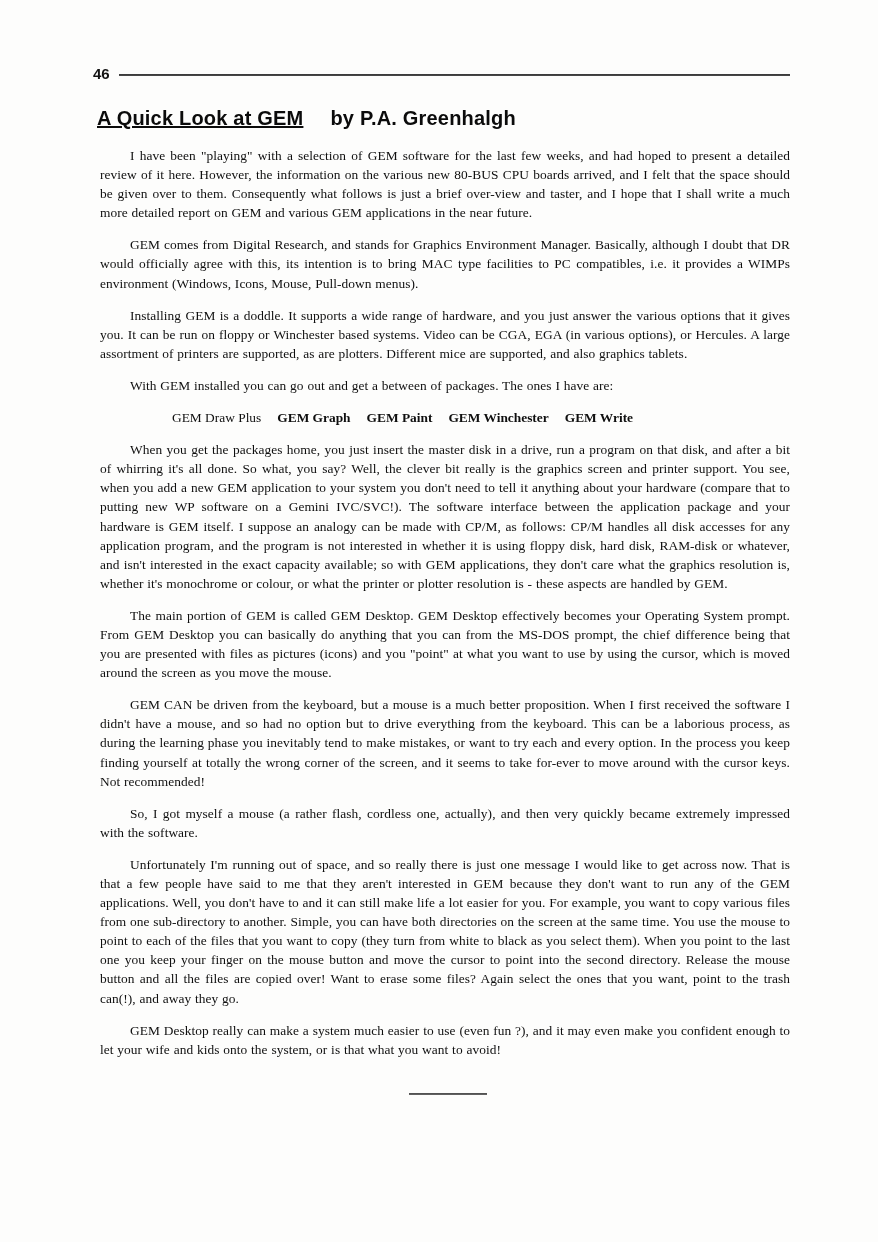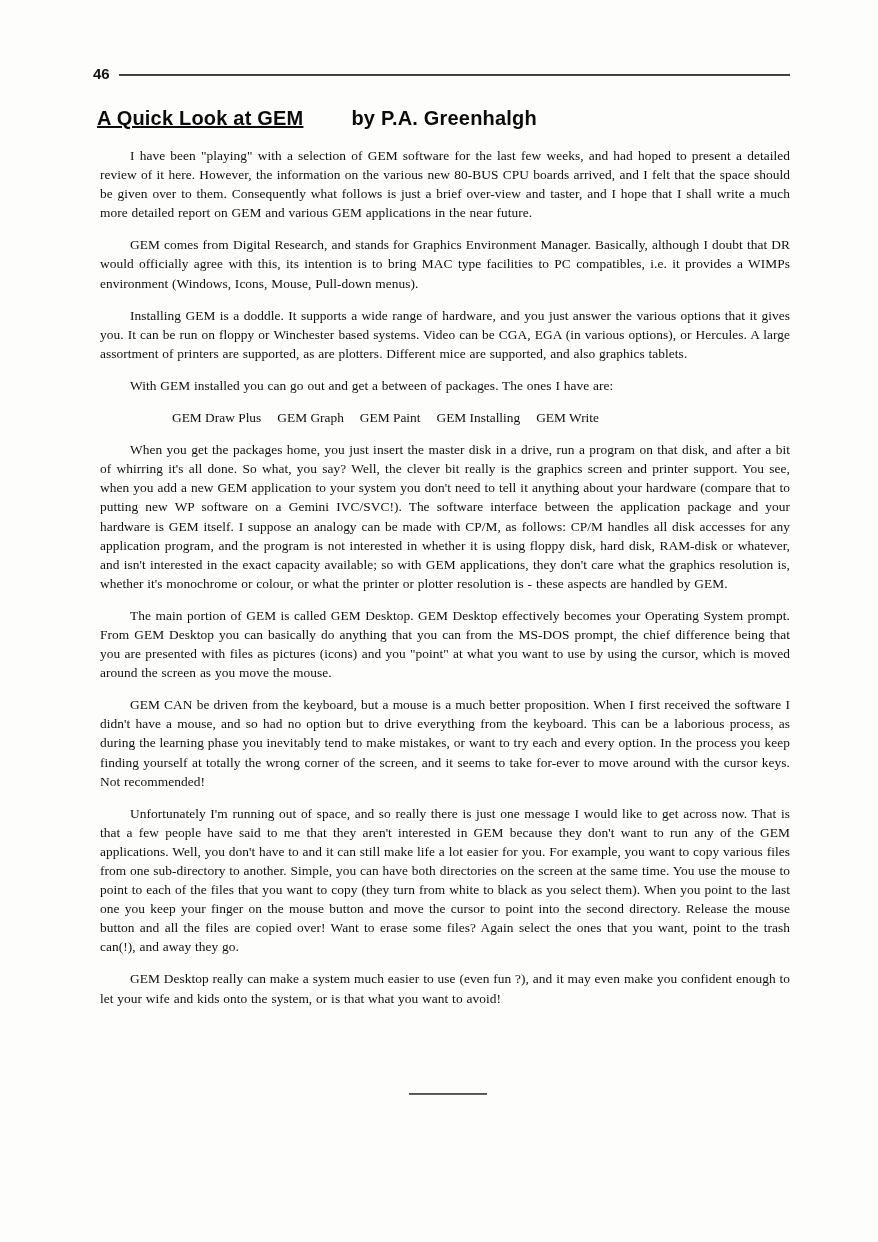--- a/index.html
+++ b/index.html
@@ -72,21 +72,21 @@
     line-height: 24px;
     color: #0b0b0b;
     letter-spacing: 0.2px;
   }
   .title-main {
     display: inline-block;
     text-decoration: underline;
   }
   .title-byline {
     display: inline-block;
-    margin-left: 48px;
+    margin-left: 27px;
   }
 
   
   .body-col {
     position: absolute;
     left: 100px;
     top: 146px;
     width: 690px;
   }
   p.para {
@@ -110,20 +110,21 @@
     text-align: left;
     text-indent: 0;
     padding-left: 72px;
     font-size: 13.4px;
     line-height: 19.1px;
     white-space: nowrap;
     color: #0f0f0f;
   }
   .list-line .item + .item {
     margin-left: 16px;
+    font-weight: bold;
   }
 
   
   .end-rule {
     position: absolute;
     left: 409px;
     top: 1093px;
     width: 78px;
     height: 2px;
     background: linear-gradient(to bottom, #8a8a8a 0%, #1a1a1a 50%, #a8a8a8 100%);
@@ -144,26 +145,27 @@
       <span class="title-main">A Quick Look at GEM</span><span class="title-byline">by P.A. Greenhalgh</span>
     </div>
 
     <div class="body-col">
       <p class="para">I have been "playing" with a selection of GEM software for the last few weeks, and had hoped to present a detailed review of it here. However, the information on the various new 80-BUS CPU boards arrived, and I felt that the space should be given over to them. Consequently what follows is just a brief over-view and taster, and I hope that I shall write a much more detailed report on GEM and various GEM applications in the near future.</p>
       <p class="para">GEM comes from Digital Research, and stands for Graphics Environment Manager. Basically, although I doubt that DR would officially agree with this, its intention is to bring MAC type facilities to PC compatibles, i.e. it provides a WIMPs environment (Windows, Icons, Mouse, Pull-down menus).</p>
       <p class="para">Installing GEM is a doddle. It supports a wide range of hardware, and you just answer the various options that it gives you. It can be run on floppy or Winchester based systems. Video can be CGA, EGA (in various options), or Hercules. A large assortment of printers are supported, as are plotters. Different mice are supported, and also graphics tablets.</p>
       <p class="para">With GEM installed you can go out and get a between of packages. The ones I have are:</p>
 
       <p class="list-line">
-        <span class="item">GEM Draw Plus</span><span class="item">GEM Graph</span><span class="item">GEM Paint</span><span class="item">GEM Installing</span><span class="item">GEM Write</span>
+        <span class="item">GEM Draw Plus</span><span class="item">GEM Graph</span><span class="item">GEM Paint</span><span class="item">GEM Winchester</span><span class="item">GEM Write</span>
       </p>
 
       <p class="para">When you get the packages home, you just insert the master disk in a drive, run a program on that disk, and after a bit of whirring it's all done. So what, you say? Well, the clever bit really is the graphics screen and printer support. You see, when you add a new GEM application to your system you don't need to tell it anything about your hardware (compare that to putting new WP software on a Gemini IVC/SVC!). The software interface between the application package and your hardware is GEM itself. I suppose an analogy can be made with CP/M, as follows: CP/M handles all disk accesses for any application program, and the program is not interested in whether it is using floppy disk, hard disk, RAM-disk or whatever, and isn't interested in the exact capacity available; so with GEM applications, they don't care what the graphics resolution is, whether it's monochrome or colour, or what the printer or plotter resolution is - these aspects are handled by GEM.</p>
       <p class="para">The main portion of GEM is called GEM Desktop. GEM Desktop effectively becomes your Operating System prompt. From GEM Desktop you can basically do anything that you can from the MS-DOS prompt, the chief difference being that you are presented with files as pictures (icons) and you "point" at what you want to use by using the cursor, which is moved around the screen as you move the mouse.</p>
       <p class="para">GEM CAN be driven from the keyboard, but a mouse is a much better proposition. When I first received the software I didn't have a mouse, and so had no option but to drive everything from the keyboard. This can be a laborious process, as during the learning phase you inevitably tend to make mistakes, or want to try each and every option. In the process you keep finding yourself at totally the wrong corner of the screen, and it seems to take for-ever to move around with the cursor keys. Not recommended!</p>
+      <p class="para">So, I got myself a mouse (a rather flash, cordless one, actually), and then very quickly became extremely impressed with the software.</p>
       <p class="para">Unfortunately I'm running out of space, and so really there is just one message I would like to get across now. That is that a few people have said to me that they aren't interested in GEM because they don't want to run any of the GEM applications. Well, you don't have to and it can still make life a lot easier for you. For example, you want to copy various files from one sub-directory to another. Simple, you can have both directories on the screen at the same time. You use the mouse to point to each of the files that you want to copy (they turn from white to black as you select them). When you point to the last one you keep your finger on the mouse button and move the cursor to point into the second directory. Release the mouse button and all the files are copied over! Want to erase some files? Again select the ones that you want, point to the trash can(!), and away they go.</p>
       <p class="para">GEM Desktop really can make a system much easier to use (even fun ?), and it may even make you confident enough to let your wife and kids onto the system, or is that what you want to avoid!</p>
     </div>
 
     <div class="end-rule"></div>
 
   </div>
 </div>
 
 </body></html>

